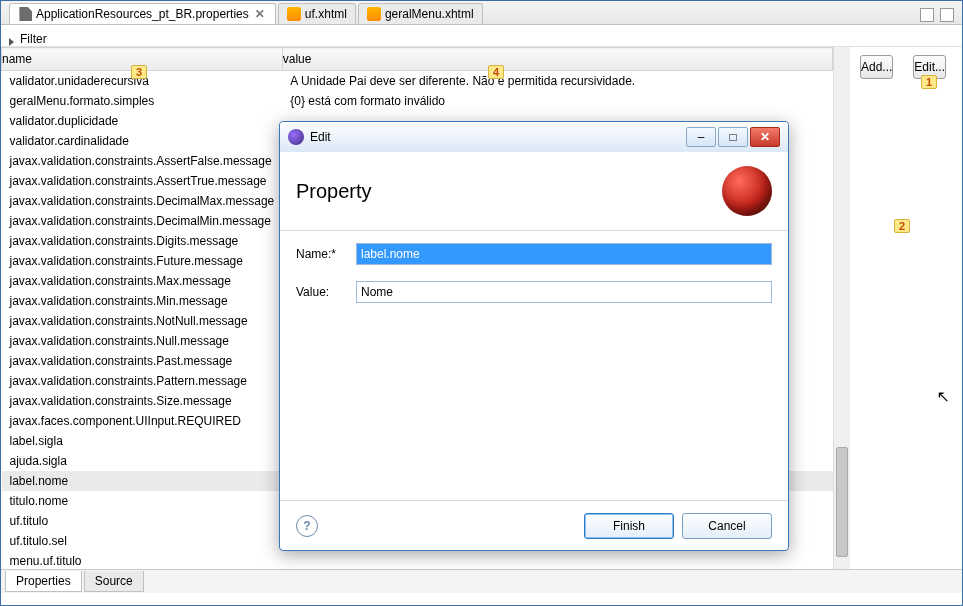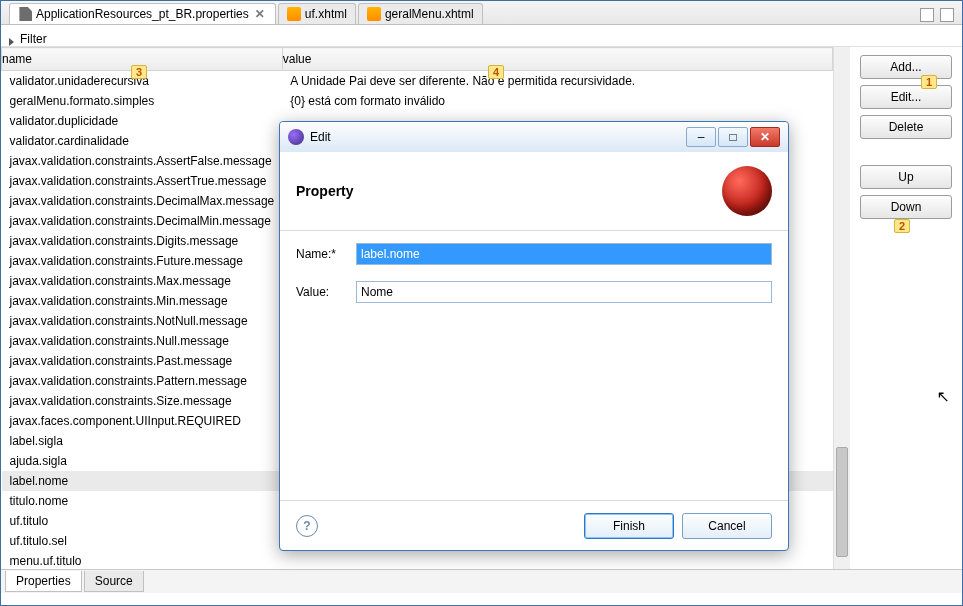--- a/index.html
+++ b/index.html
@@ -15,21 +15,21 @@
 .win-icons { margin-left: auto; display: flex; gap: 6px; padding-right: 8px; padding-bottom: 2px; }
 .win-icons span { width: 14px; height: 14px; border: 1px solid #999; background: #fff; cursor: pointer; }
 
 .filterbar { height: 22px; display: flex; align-items: flex-end; padding: 0 8px; border-bottom: 1px solid #e0e0e0; }
 .filterbar .arrow { display: inline-block; width: 0; height: 0; border-top: 4px solid transparent; border-bottom: 4px solid transparent; border-left: 5px solid #555; margin-right: 6px; }
 
 .main { display: flex; height: 534px; }
 .tablewrap { flex: 1; overflow: hidden; position: relative; }
 .vscroll { width: 17px; background: #f0f0f0; border-left: 1px solid #ddd; position: relative; }
 .vscroll .thumb { position: absolute; left: 2px; right: 2px; top: 400px; height: 110px; background: #c8c8c8; border: 1px solid #aaa; border-radius: 2px; }
-.sidebar { width: 112px; padding: 8px 10px 0 10px; display: flex; flex-direction: column; gap: 6px; }
+.sidebar { width: 112px; padding: 8px 10px 0 10px; display: flex; flex-direction: row; gap: 20px; }
 .sidebar button { height: 24px; border: 1px solid #9c9c9c; border-radius: 3px; background: linear-gradient(#fdfdfd,#e6e6e6); cursor: pointer; }
 .sidebar .gap { height: 14px; }
 
 table { width: 100%; border-collapse: collapse; }
 th { text-align: left; font-weight: normal; padding: 4px 0; background: linear-gradient(#fafafa,#ebebeb); border: 1px solid #d4d4d4; }
 td { padding: 3px 8px; border-bottom: 0px solid #f3f3f3; white-space: nowrap; }
 tr.sel td { background: #eaeaea; }
 
 .callout { position: absolute; background: #ffe88a; border: 1px solid #d4b43c; border-radius: 2px; padding: 0 4px; font-weight: bold; color: #c05000; font-size: 11px; }
 
@@ -231,21 +231,21 @@
   <div class="titlebar">
     <span class="eico"></span>
     <span>Edit</span>
     <div class="wbtns">
       <span class="wbtn">–</span>
       <span class="wbtn">□</span>
       <span class="wbtn close">✕</span>
     </div>
   </div>
   <div class="head">
-    <span style="font-size:14px; font-weight:bold">Property</span>
+    <span style="font-size:20px; font-weight:normal">Property</span>
     <span class="bigico"></span>
   </div>
   <div class="form">
     <div class="row">
       <label>Name:*</label>
       <input class="sel" value="label.nome" style="">
     </div>
     <div class="row">
       <label>Value:</label>
       <input value="Nome" style="">

